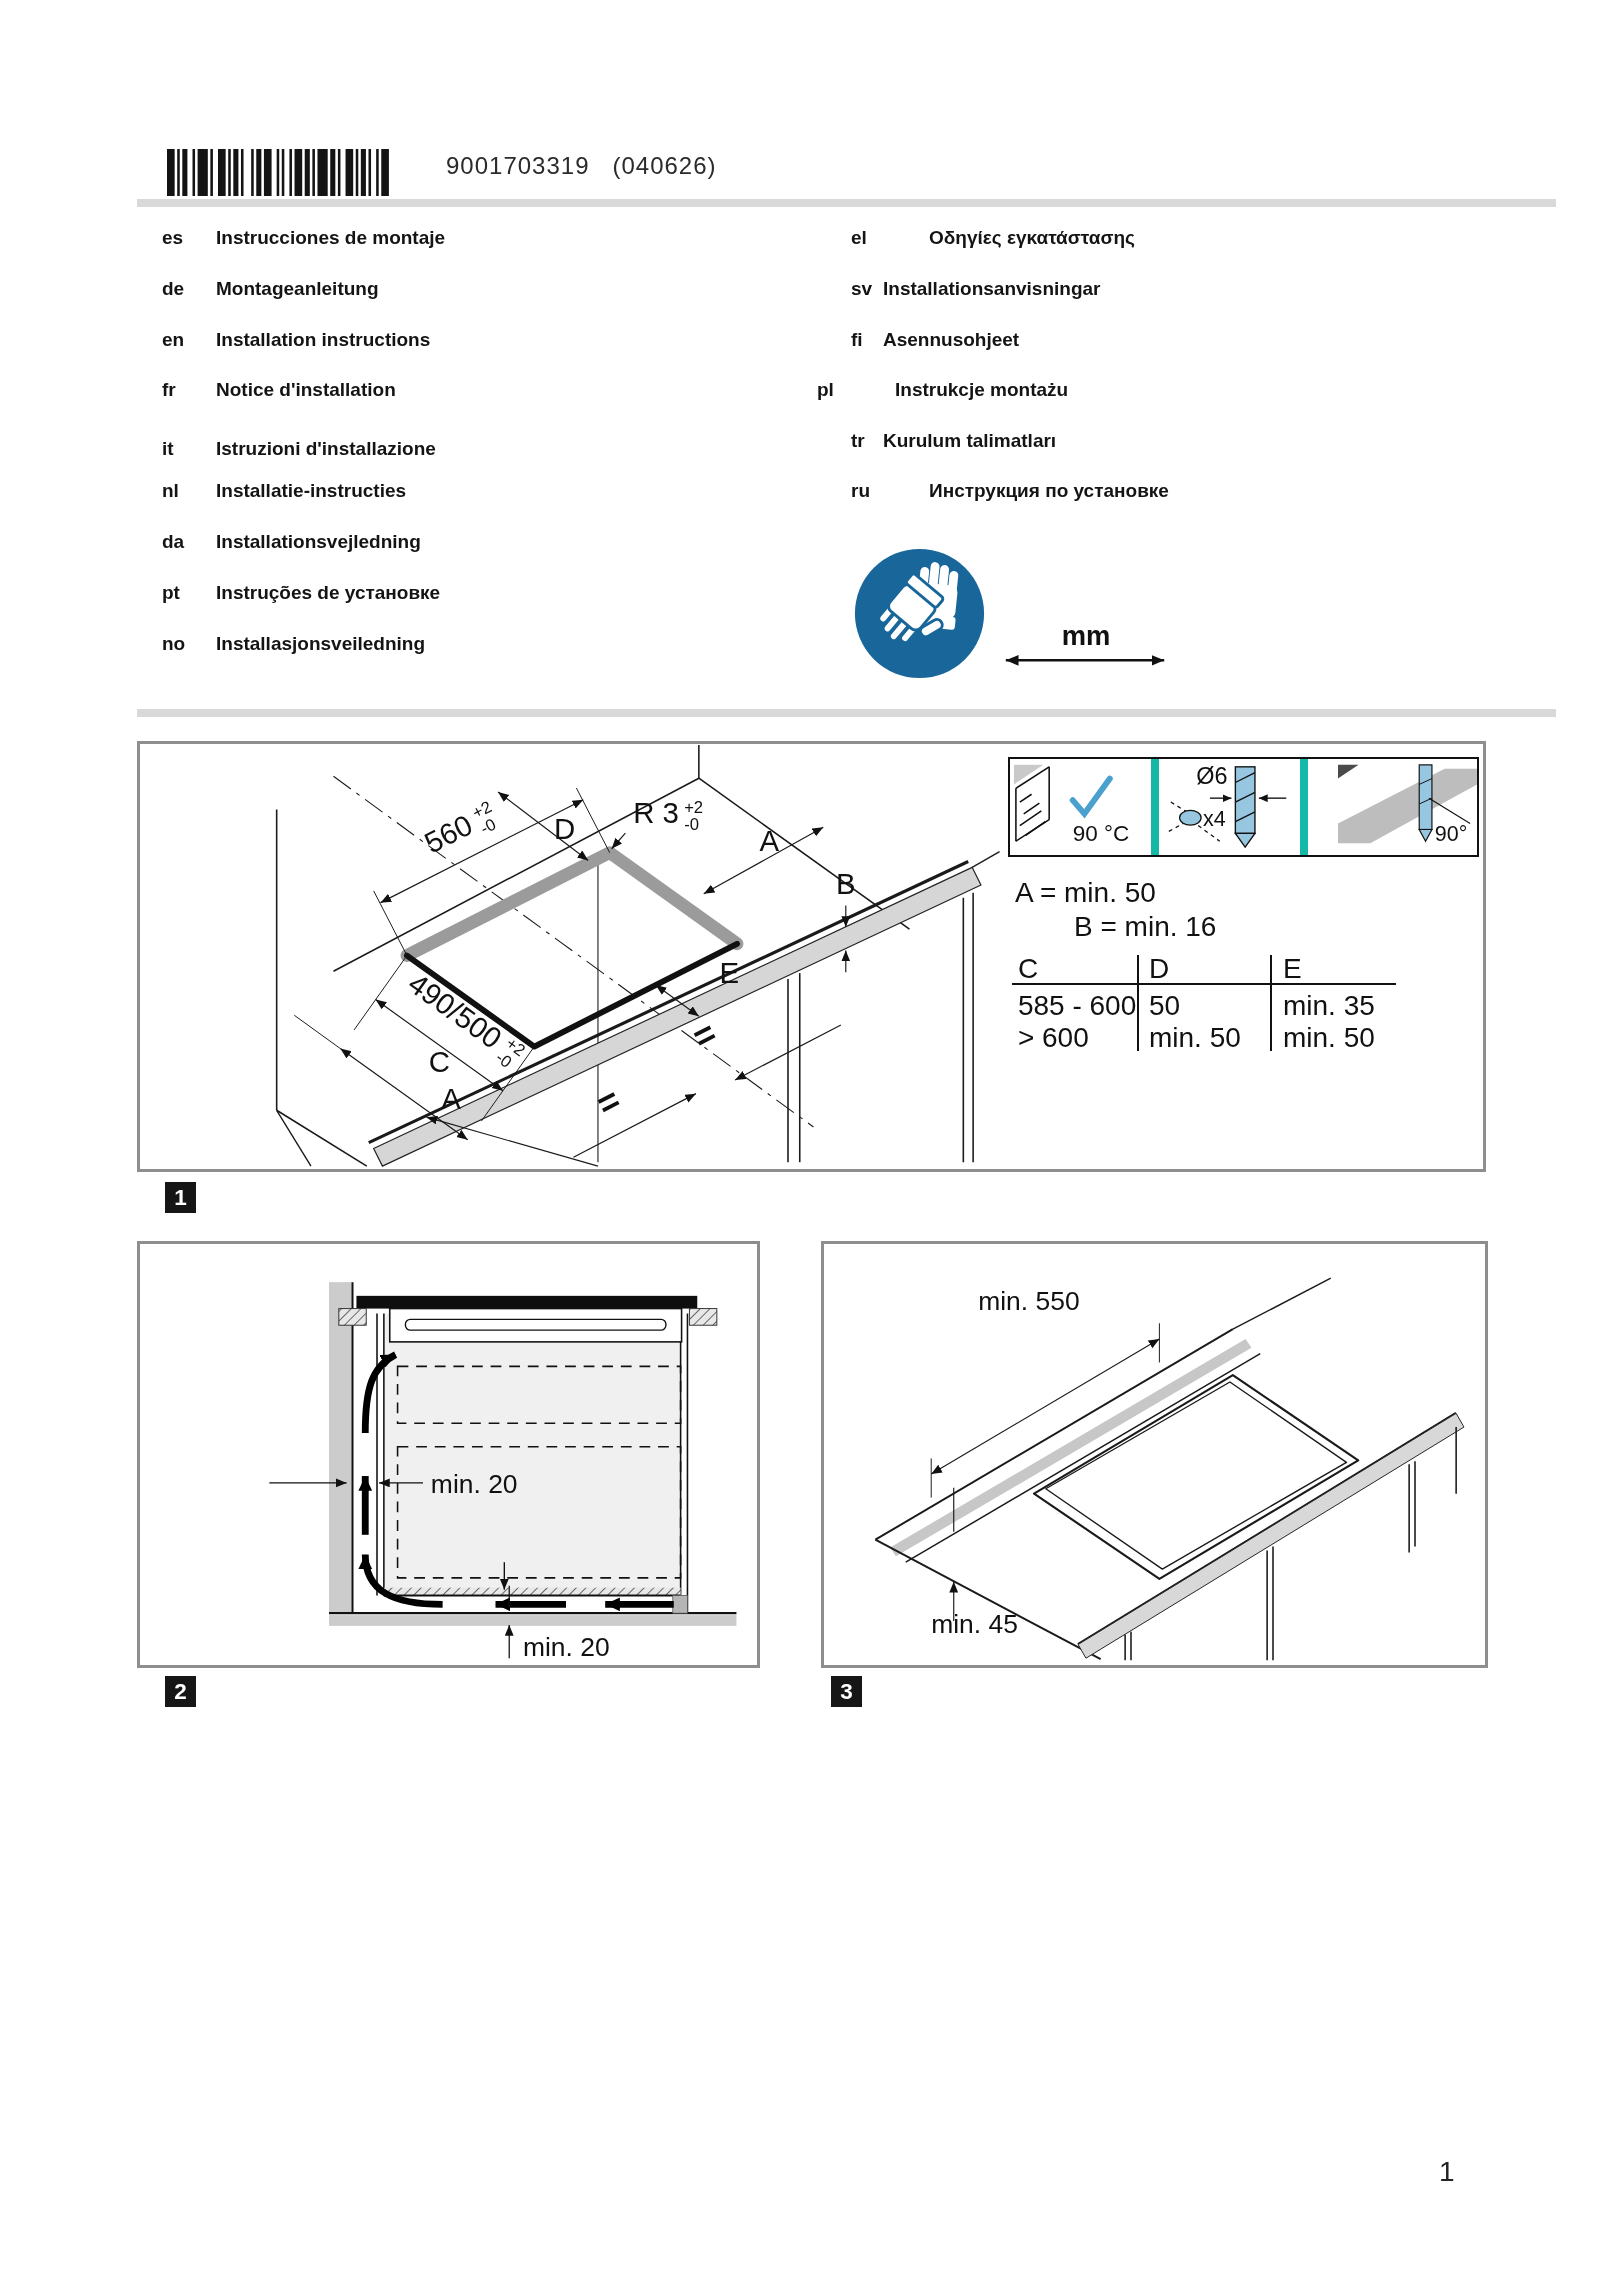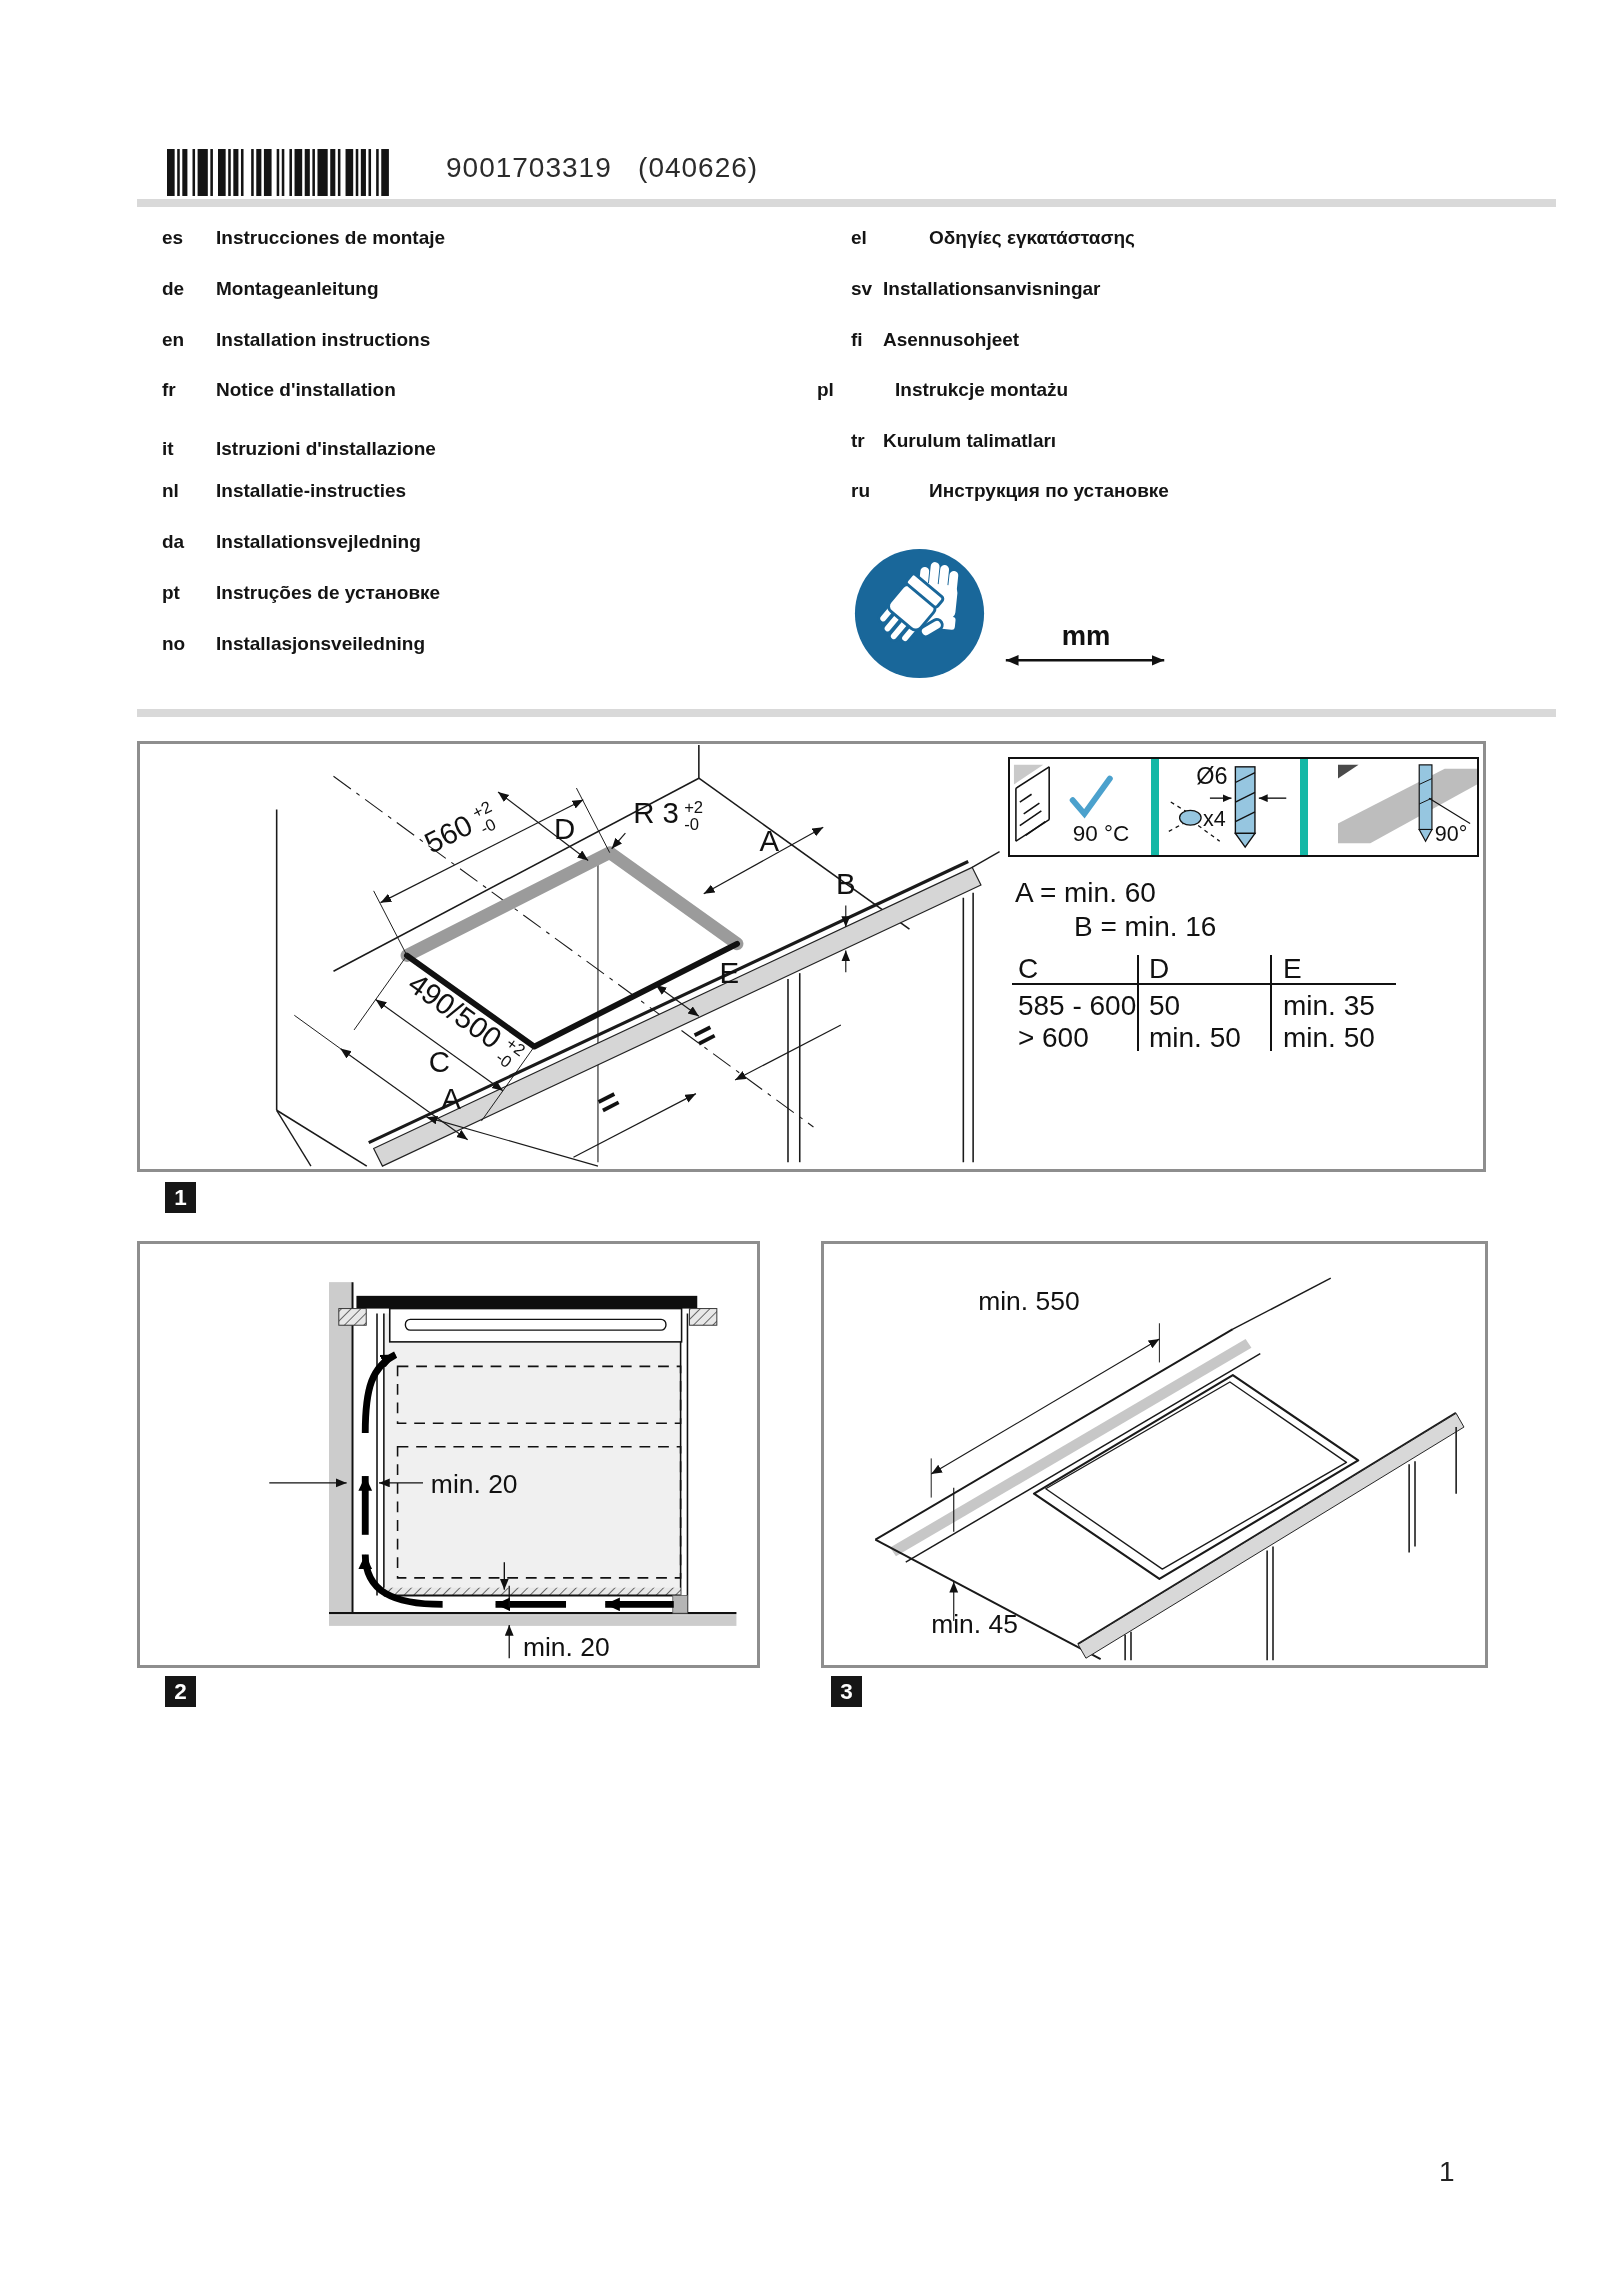--- a/index.html
+++ b/index.html
@@ -16,21 +16,21 @@
          font-size:22.5px;font-weight:bold;display:flex;align-items:center;justify-content:center;}
   .iconstrip{position:absolute;display:flex;border:2px solid #111;background:#fff;}
   .iconcell{border-right:8px solid #14b8a6;}
   .iconcell:last-child{border-right:none;margin-left:27px;}
   .spec{position:absolute;font-size:28px;line-height:33px;white-space:pre;}
   .tblwrap{position:absolute;width:384px;height:100px;font-size:28px;}
   .tblrule{position:absolute;left:0;top:30px;width:384px;height:2px;background:#111;}
   .tblv{position:absolute;top:2px;width:2px;height:96px;background:#111;}
   .tcell{position:absolute;white-space:nowrap;}
   svg text{font-family:"Liberation Sans", sans-serif;fill:#111;}
-  .bcnum{position:absolute;font-size:28px;color:#2b2b2b;white-space:pre;letter-spacing:1px;}
+  .bcnum{position:absolute;font-size:24px;color:#2b2b2b;white-space:pre;letter-spacing:1px;}
   .pagenum{position:absolute;font-size:28px;color:#222;}
 </style>
 </head>
 <body>
 
 <div id="page">
 
   <svg id="barcode-svg" class="abs" style="left:167px;top:149px;" width="227" height="47" viewBox="0 0 232 48">
       <rect x="0.00" y="0" width="7.82" height="48" fill="#141414"></rect>
       <rect x="10.43" y="0" width="2.61" height="48" fill="#141414"></rect>
@@ -253,21 +253,21 @@
         <rect x="86" y="6" width="13" height="66" fill="#96c6e0" stroke="#111" stroke-width="1.2"></rect>
         <line x1="86" y1="26" x2="99" y2="20" stroke="#111" stroke-width="1"></line>
         <line x1="86" y1="46" x2="99" y2="40" stroke="#111" stroke-width="1"></line>
         <polygon points="86,72 99,72 92.5,84" fill="#96c6e0" stroke="#111" stroke-width="1.2"></polygon>
         <line x1="96" y1="40" x2="138" y2="66" stroke="#111" stroke-width="1.2"></line>
         <text x="102" y="84" font-size="22">90°</text>
       </svg>
     </div>
   </div>
 
-  <div class="spec" style="left:1015px;top:876px;">A = min. 60</div>
+  <div class="spec" style="left:1015px;top:876px;">A = min. 50</div>
   <div class="spec" style="left:1074px;top:910px;">B = min. 16</div>
 
   <div class="tblwrap" style="left:1012px;top:953px;">
     <div class="tcell" style="left:5.9px;top:0px">C</div>
     <div class="tcell" style="left:137px;top:0px">D</div>
     <div class="tcell" style="left:271px;top:0px">E</div>
     <div class="tblrule"></div>
     <div class="tblv" style="left:125px;"></div>
     <div class="tblv" style="left:258px;"></div>
     <div class="tcell" style="left:5.9px;top:37px">585 - 600</div>

